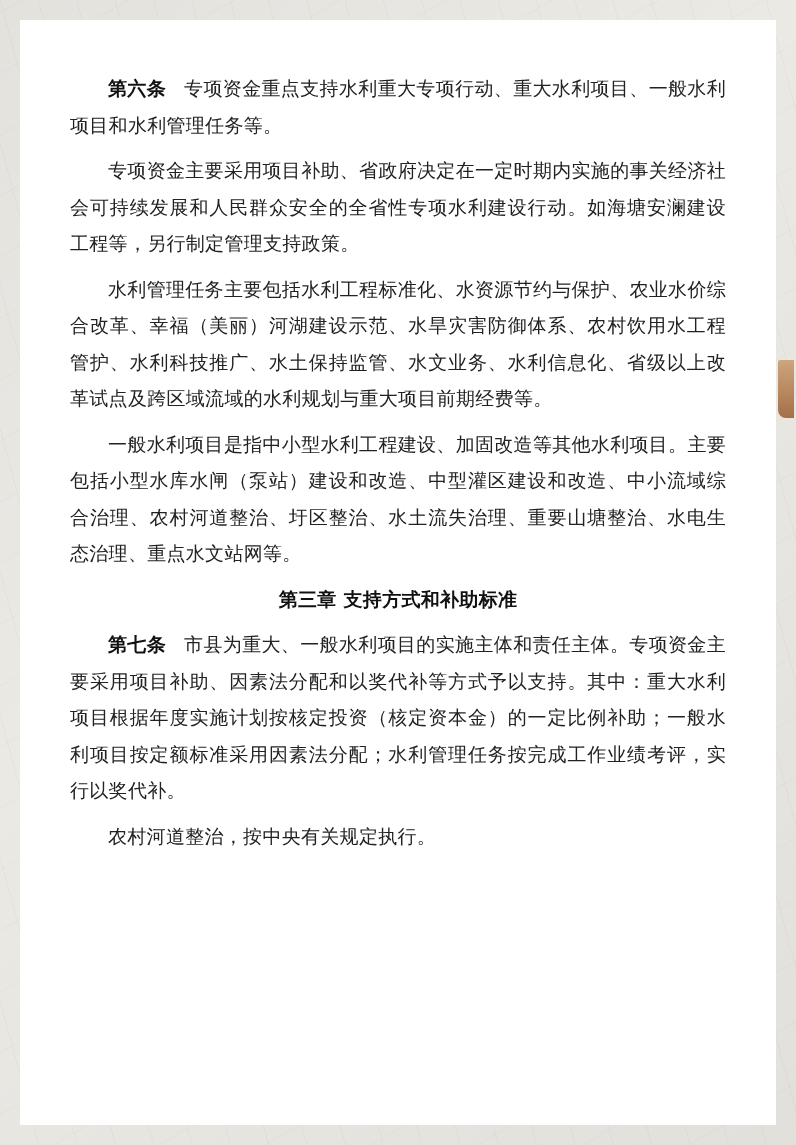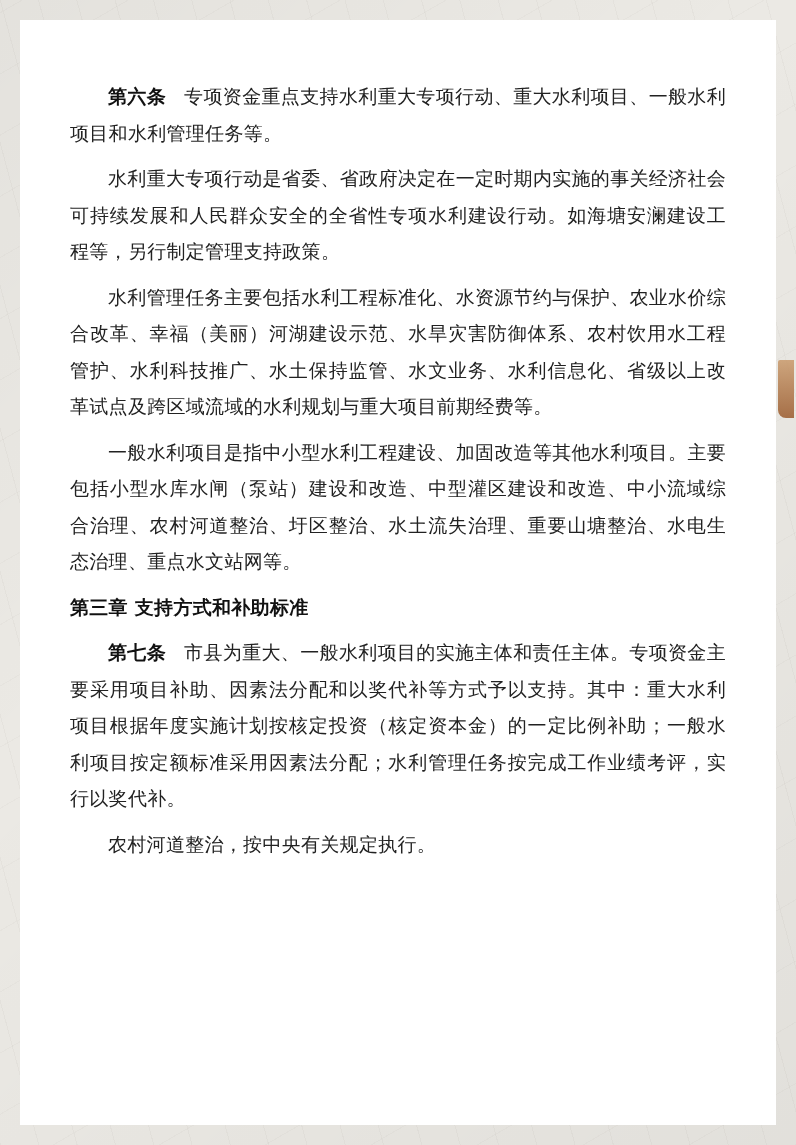--- a/index.html
+++ b/index.html
@@ -15,35 +15,35 @@
   }
   .accent-brown {
     position:absolute; right:2px; top:360px; width:16px; height:58px;
     background:linear-gradient(180deg,#c99a6c,#9a5a2c); border-radius:2px 0 0 8px; opacity:.85;
   }
   .page {
     position:absolute; left:20px; top:20px; width:756px; height:1105px;
     background:#ffffff;
   }
   .content {
-    position:absolute; left:50px; top:58px; width:656px;
+    position:absolute; left:50px; top:50px; width:656px;
     font-size:19px; color:#222; line-height:36.5px;
   }
   .para { margin:0 0 9px 0; text-indent:38px; text-align:justify; letter-spacing:0.3px; }
   .bold { font-weight:bold; color:#111; margin-right:18px; }
-  .chapter { font-weight:bold; color:#111; margin:0 0 9px 0; letter-spacing:0.3px; }
+  .chapter { text-align:center; font-weight:bold; color:#111; margin:0 0 9px 0; letter-spacing:0.3px; }
 </style>
 </head>
 <body>
 
 <div class="accent-brown"></div>
 
 <div class="page">
   <div class="content">
     <p class="para"><span class="bold">第六条</span><span>专项资金重点支持水利重大专项行动、重大水利项目、一般水利项目和水利管理任务等。</span></p>
-    <p class="para">水利重大专项行动是省委、省政府决定在一定时期内实施的事关经济社会可持续发展和人民群众安全的全省性专项水利建设行动。如海塘安澜建设工程等，另行制定管理支持政策。</p>
+    <p class="para">专项资金主要采用项目补助、省政府决定在一定时期内实施的事关经济社会可持续发展和人民群众安全的全省性专项水利建设行动。如海塘安澜建设工程等，另行制定管理支持政策。</p>
     <p class="para">水利管理任务主要包括水利工程标准化、水资源节约与保护、农业水价综合改革、幸福（美丽）河湖建设示范、水旱灾害防御体系、农村饮用水工程管护、水利科技推广、水土保持监管、水文业务、水利信息化、省级以上改革试点及跨区域流域的水利规划与重大项目前期经费等。</p>
     <p class="para">一般水利项目是指中小型水利工程建设、加固改造等其他水利项目。主要包括小型水库水闸（泵站）建设和改造、中型灌区建设和改造、中小流域综合治理、农村河道整治、圩区整治、水土流失治理、重要山塘整治、水电生态治理、重点水文站网等。</p>
     <p class="chapter">第三章  支持方式和补助标准</p>
     <p class="para"><span class="bold">第七条</span><span>市县为重大、一般水利项目的实施主体和责任主体。专项资金主要采用项目补助、因素法分配和以奖代补等方式予以支持。其中：重大水利项目根据年度实施计划按核定投资（核定资本金）的一定比例补助；一般水利项目按定额标准采用因素法分配；水利管理任务按完成工作业绩考评，实行以奖代补。</span></p>
     <p class="para">农村河道整治，按中央有关规定执行。</p>
   </div>
 </div>
 
 </body></html>

